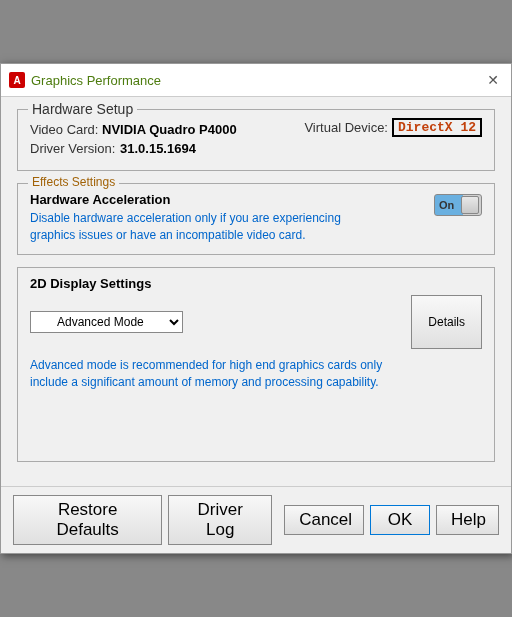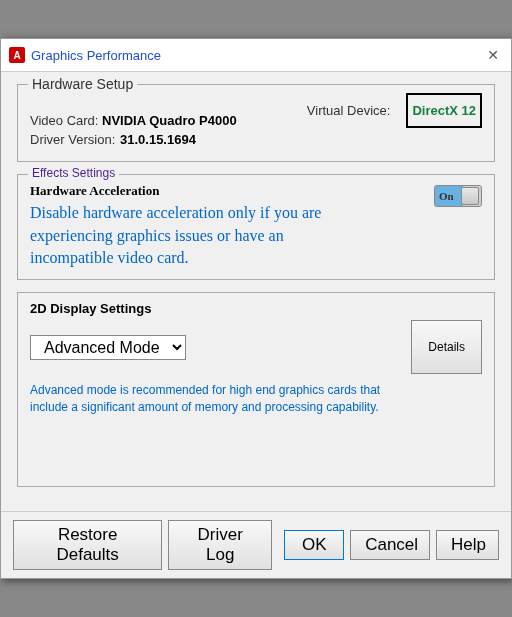--- a/index.html
+++ b/index.html
@@ -34,21 +34,21 @@
       display: flex;
       align-items: center;
       justify-content: center;
       color: white;
       font-weight: bold;
       font-size: 10px;
     }
     .title-bar-text {
       flex: 1;
       font-size: 13px;
-      color: #1d4ed8;
+      color: #4d7c0f;
     }
     .title-bar-close {
       width: 20px;
       height: 20px;
       display: flex;
       align-items: center;
       justify-content: center;
       cursor: pointer;
       font-size: 14px;
       color: #555;
@@ -88,57 +88,57 @@
     }
     .field-value {
       font-weight: bold;
       color: #000;
     }
     .virtual-device-label {
       color: #333;
     }
     .virtual-device-value {
       font-weight: bold;
-      color: #15803d;
+      color: #c2410c;
       border: 2px solid #000;
-      padding: 8px 4px;
+      padding: 0px 4px;
+      font-family: Liberation Mono, monospace;
     }
 
     .effects-section {
       border: 1px solid #aaa;
       margin-bottom: 12px;
       padding: 8px 12px 10px 12px;
       position: relative;
     }
     .effects-label {
       position: absolute;
       top: -9px;
       left: 10px;
       background: #f0f0f0;
       padding: 0 4px;
       font-size: 12px;
-      color: #4c1d95;
+      color: #a16207;
     }
     .effects-inner {
       display: flex;
       align-items: flex-start;
       justify-content: space-between;
-      font-family: Liberation Serif, serif;
     }
     .effects-text {
       flex: 1;
     }
     .hw-accel-title {
       font-weight: bold;
       font-size: 13px;
       color: #000;
       margin-bottom: 3px;
     }
     .hw-accel-desc {
-      font-size: 16px;
+      font-size: 12px;
       color: #0066cc;
       max-width: 340px;
       line-height: 1.4;
     }
 
     
     .toggle-container {
       display: flex;
       align-items: center;
       margin-left: 12px;
@@ -185,22 +185,22 @@
       color: #000;
       margin-bottom: 4px;
     }
     .display-controls {
       display: flex;
       align-items: center;
       justify-content: space-between;
       margin-bottom: 8px;
     }
     .mode-select {
-      padding: 2px 9px;
-      font-size: 16px;
+      padding: 2px 22px;
+      font-size: 12px;
       border: 1px solid #888;
       background: #fff;
       cursor: pointer;
       min-width: 120px;
     }
     .details-btn {
       padding: 19px 16px;
       border: 1px solid #888;
       background: linear-gradient(to bottom, #f8f8f8, #e0e0e0);
       cursor: pointer;
@@ -244,21 +244,21 @@
     .hardware-row-main {
       display: flex;
       align-items: flex-end;
       justify-content: space-between;
       margin-bottom: 4px;
     }
     .left-info {}
     .right-info {
       display: flex;
       align-items: center;
-      gap: 16px;
+      gap: 4px;
     }
   </style>
 </head>
 <body>
 
 <div class="window">
 
   <div class="title-bar">
     <div class="title-bar-icon">
       <span>A</span>
@@ -306,27 +306,27 @@
     <div class="display-section">
       <div class="display-title">2D Display Settings</div>
       <div class="display-controls">
         <select class="mode-select">
           <option>Advanced Mode</option>
           <option>Basic Mode</option>
           <option>Standard Mode</option>
         </select>
         <button class="details-btn">Details</button>
       </div>
-      <div class="display-desc">Advanced mode is recommended for high end graphics cards that include a significant amount of memory and processing capability.</div>
+      <div class="display-desc">Advanced mode is recommended for high end graphics cards only include a significant amount of memory and processing capability.</div>
       <div class="spacer"></div>
     </div>
 
   </div>
 
   <div class="bottom-bar">
     <button class="bottom-btn">Restore Defaults</button>
     <button class="bottom-btn">Driver Log</button>
     <div class="bottom-spacer"></div>
+    <button class="bottom-btn">Cancel</button>
     <button class="bottom-btn primary">OK</button>
-    <button class="bottom-btn">Cancel</button>
     <button class="bottom-btn">Help</button>
   </div>
 </div>
 
 </body></html>

